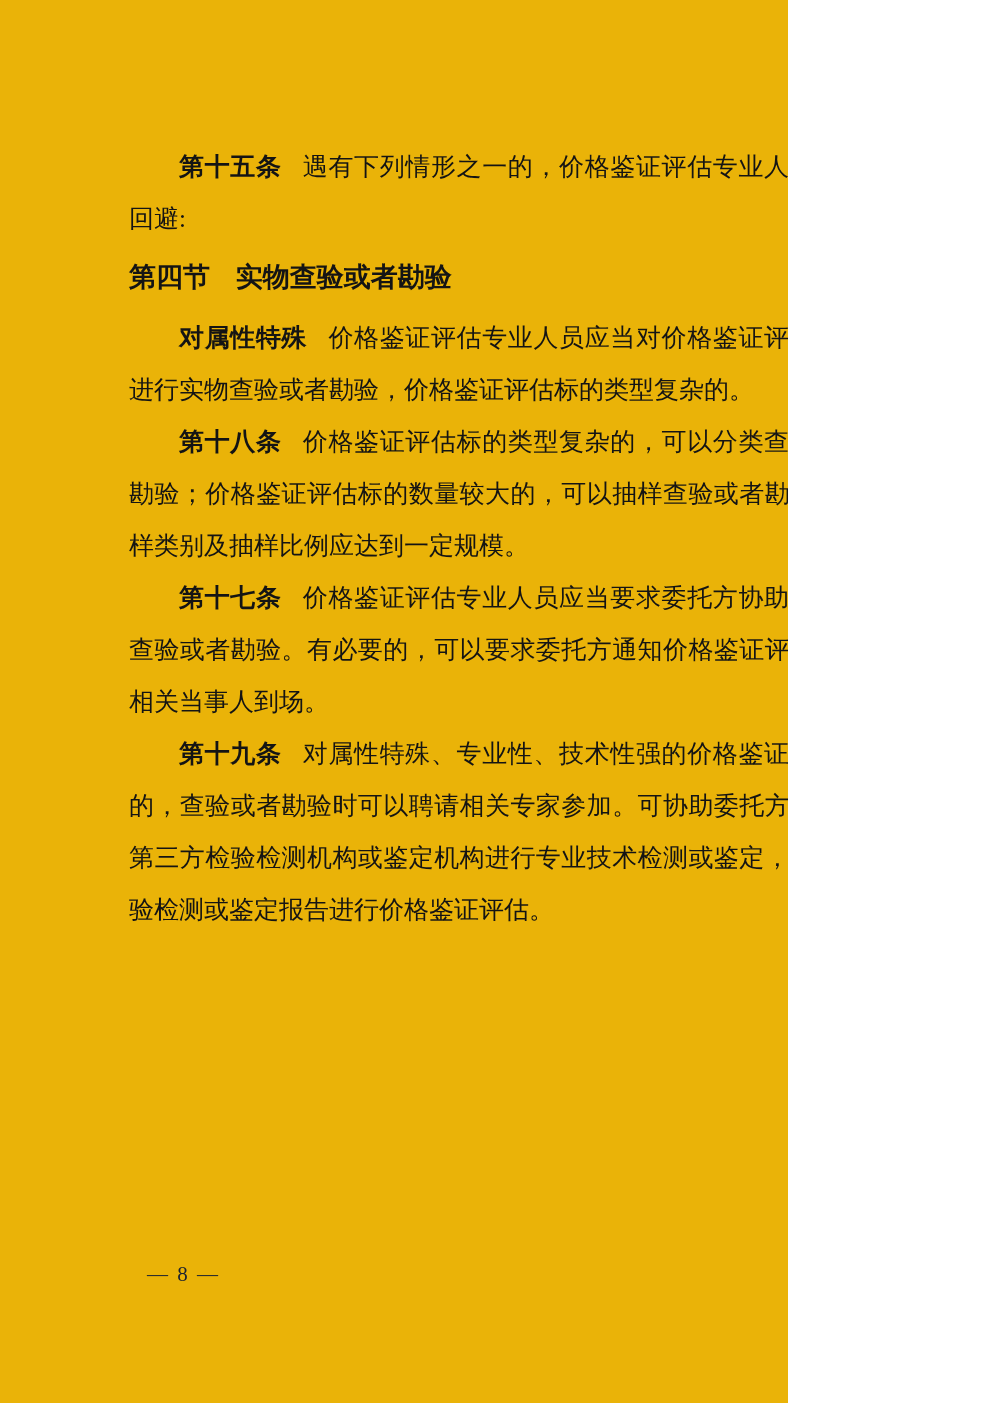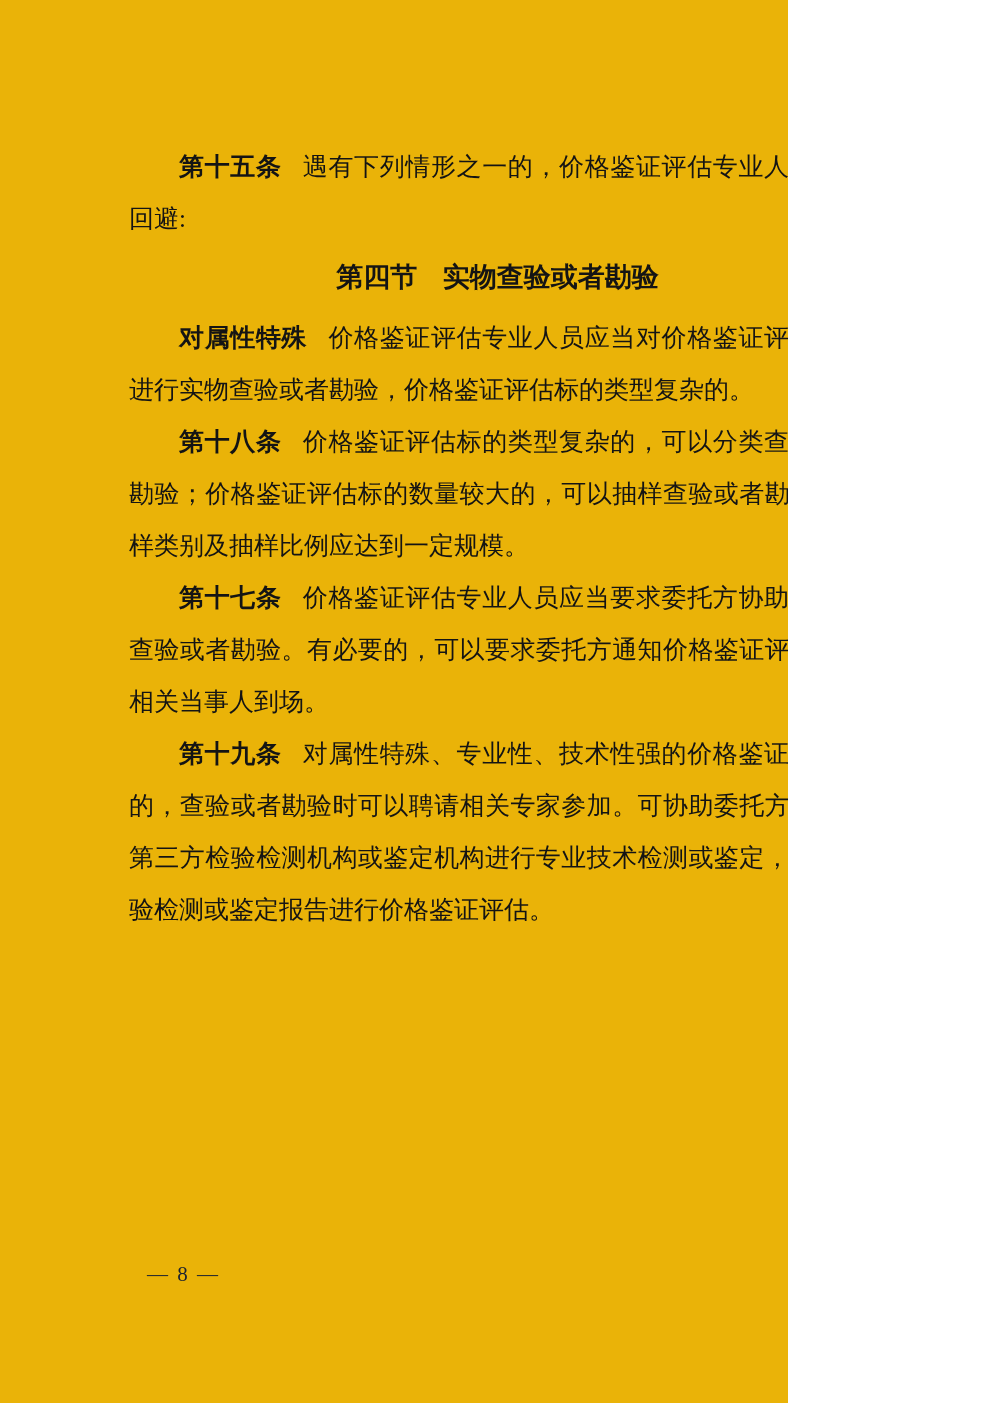--- a/index.html
+++ b/index.html
@@ -31,21 +31,20 @@
     text-indent: 2em;
   }
   .article-label {
     font-weight: bold;
     margin-right: 0.85em;
   }
   .section-heading {
     font-size: 27px;
     line-height: 52px;
     font-weight: bold;
-    text-align: center;
     text-indent: 0;
     margin: 6px 0 9px 0;
     white-space: nowrap;
   }
   .heading-label {
     margin-right: 0.95em;
   }
   .footer {
     position: absolute;
     left: 147px;

